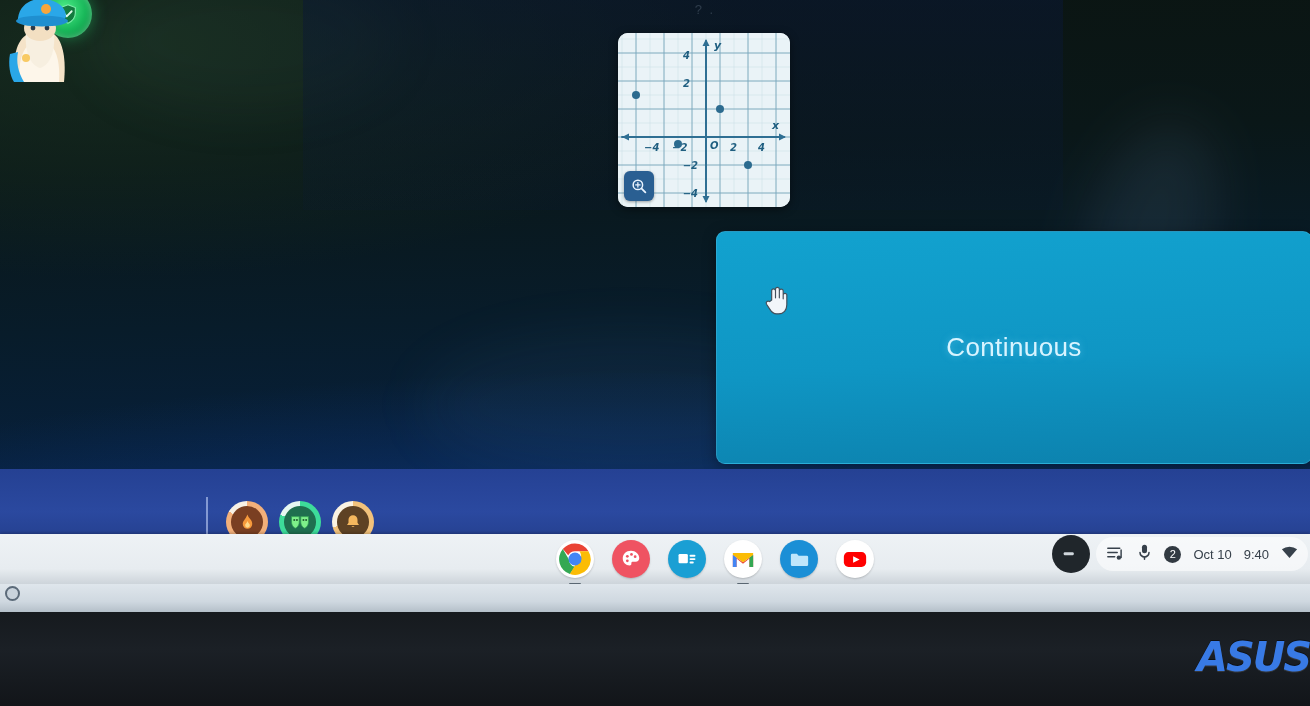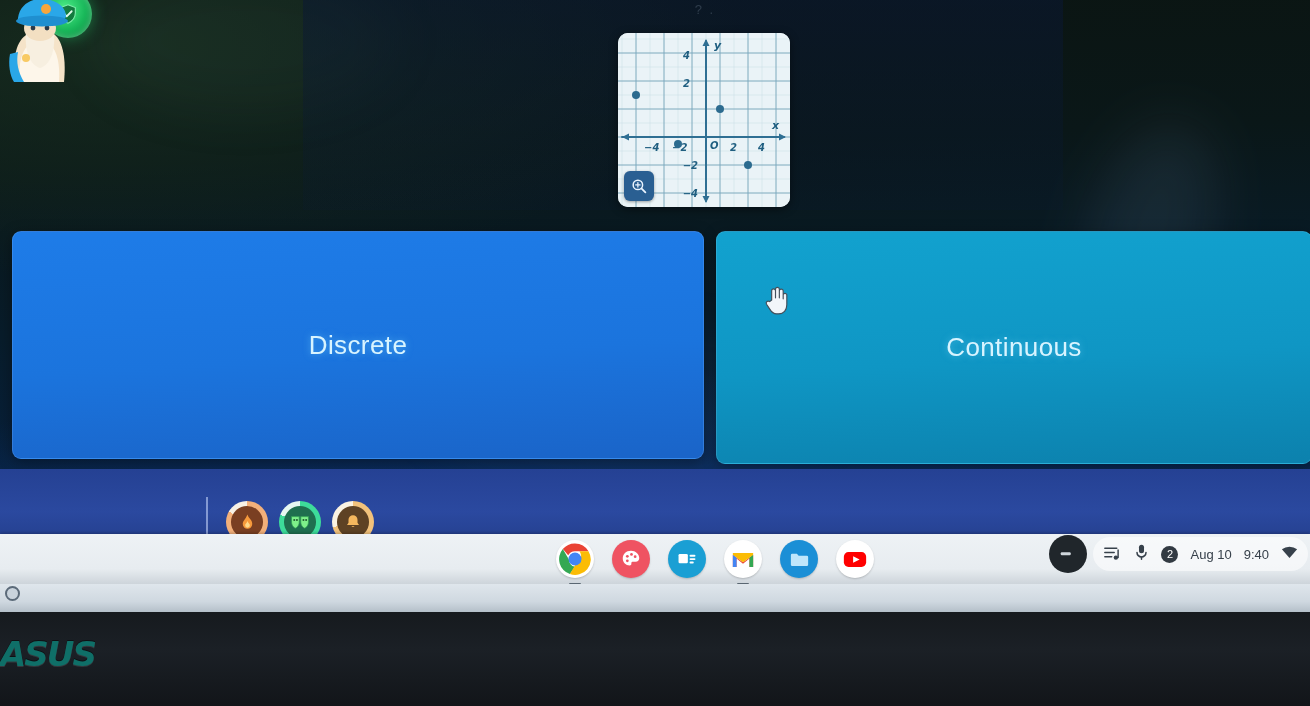--- a/index.html
+++ b/index.html
@@ -129,22 +129,22 @@
                 font-size:11px; display:flex; align-items:center; justify-content:center; }
 
   
   #bezel { position:absolute; left:0; top:584px; width:1310px; height:32px;
            background:linear-gradient(180deg,#dfe6ec 0%, #cfd8e0 55%, #aab6c0 100%); }
   #bezel-cam { position:absolute; left:5px; top:586px; width:15px; height:15px; border-radius:50%;
                border:2px solid #5b6a79; background:#c9d3dc; }
   #deck { position:absolute; left:0; top:612px; width:1310px; height:94px;
           background:linear-gradient(180deg,#161a1e 0%, #1b2026 40%, #121519 100%); }
   #asus-logo {
-    position:absolute; left:0; top:634px; width:1310px; text-align:left;
-    color:#0f766e; font-size:34px; font-weight:bold; letter-spacing:-2px;
+    position:absolute; left:0; top:634px; width:1310px; text-align:right;
+    color:#3b82f6; font-size:40px; font-weight:bold; letter-spacing:-2px;
     font-style:italic; font-family:"DejaVu Sans", sans-serif;
     text-shadow:0 1px 0 rgba(255,255,255,.13), 0 -1px 0 rgba(0,0,0,.5);
     opacity:.92;
   }
 </style>
 </head>
 <body>
 
 <div id="screen">
 
@@ -244,23 +244,20 @@
     <div id="zoom-btn">
       <svg width="18" height="18" viewBox="0 0 24 24" aria-hidden="true">
         <circle cx="10.5" cy="10.5" r="6.3" fill="none" stroke="#eaf4ff" stroke-width="2"></circle>
         <line x1="15.2" y1="15.2" x2="20.5" y2="20.5" stroke="#eaf4ff" stroke-width="2.4" stroke-linecap="round"></line>
         <line x1="10.5" y1="7.6" x2="10.5" y2="13.4" stroke="#eaf4ff" stroke-width="1.7" stroke-linecap="round"></line>
         <line x1="7.6" y1="10.5" x2="13.4" y2="10.5" stroke="#eaf4ff" stroke-width="1.7" stroke-linecap="round"></line>
       </svg>
     </div>
   </div>
 
-  <div class="answer" id="answer-discrete">
-    <span>Discrete</span>
-  </div>
 
   <div class="answer" id="answer-continuous">
     <span>Continuous</span>
   </div>
 
   <svg id="cursor" viewBox="0 0 24 30">
     <path d="M7 14 V5.5 a1.8 1.8 0 0 1 3.6 0 V12 V4 a1.8 1.8 0 0 1 3.6 0 V12 V5.6 a1.8 1.8 0 0 1 3.6 0 V13 V9 a1.8 1.8 0 0 1 3.4 0 v9.5 c0 5-3 8.5-7.6 8.5 h-2 c-3 0-4.6-1.4-6.4-4.4 L2.2 18 a1.9 1.9 0 0 1 2.9-2.4 z" fill="#f2f6fa" stroke="#44505c" stroke-width="1.1" stroke-linejoin="round"></path>
   </svg>
 
   <div id="player-bar"></div>
@@ -403,21 +400,21 @@
       <span>
         <svg width="15" height="18" viewBox="0 0 16 20" aria-hidden="true">
           <rect x="5.2" y="2" width="5.6" height="9.5" rx="2.8" fill="#37414b"></rect>
           <path d="M3 10.5 a5 5 0 0 0 10 0" fill="none" stroke="#37414b" stroke-width="1.7" stroke-linecap="round"></path>
           <line x1="8" y1="15.5" x2="8" y2="18" stroke="#37414b" stroke-width="1.7" stroke-linecap="round"></line>
         </svg>
       </span>
 
       <span id="tray-badge">2</span>
 
-      <span class="tray-text">Aug 10</span>
+      <span class="tray-text">Oct 10</span>
       <span class="tray-text">9:40</span>
 
       <span>
         <svg width="17" height="13" viewBox="0 0 18 14" aria-hidden="true">
           <path d="M9 13 L0.8 3.6 A13 13 0 0 1 17.2 3.6 Z" fill="#37414b"></path>
         </svg>
       </span>
     </div>
   </div>
 </div>

